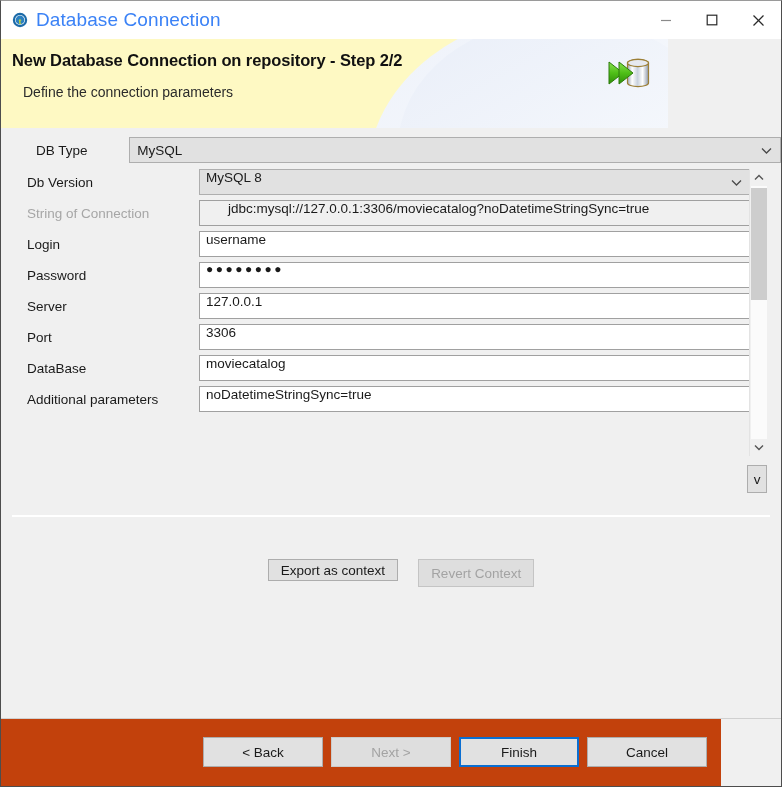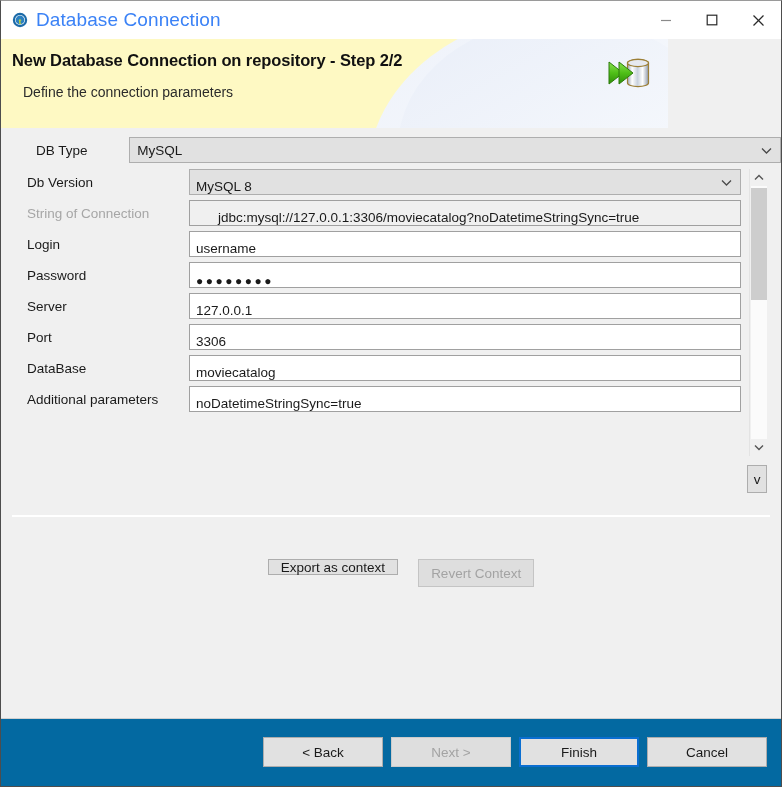--- a/index.html
+++ b/index.html
@@ -144,25 +144,25 @@
     display: flex; align-items: center;
   }
   .flabel {
     position: absolute; left: 26px;
     font-size: 13.5px;
     color: #1a1a1a;
     white-space: nowrap;
   }
   .flabel.disabled { color: #a6a6a6; }
   .finput {
-    position: absolute; left: 188px;
+    position: absolute; left: 198px;
     width: 552px; height: 26px;
     background: #ffffff;
     border: 1px solid #a0a0a0;
-    display: flex; align-items: flex-end;
+    display: flex; align-items: flex-start;
     padding-left: 6px;
     font-size: 13.5px;
     color: #1a1a1a;
     overflow: hidden; white-space: nowrap;
   }
   .finput.readonly { background: #f0f0f0; padding-left: 28px; }
   .finput.combolike {
     background: #e1e1e1;
     border: 1px solid #aeaeae;
   }
@@ -219,41 +219,41 @@
     width: 758px; height: 2px;
     background: #ffffff;
   }
 
   
   .ctxrow {
     position: absolute; left: 0; top: 431px;
     width: 780px;
     display: flex; justify-content: center; gap: 20px;
   }
-  .btn-export { height: 16px; padding: 0 12px; margin-left: 20px; }
+  .btn-export { height: 22px; padding: 0 12px; margin-left: 20px; }
   .btn-revert { height: 28px; padding: 0 12px; }
 
   .driverlink {
     position: absolute; left: 11px; top: 628px;
     font-size: 13.5px;
     color: #0a68c4;
     text-decoration: underline;
     cursor: pointer;
   }
 
   
   .footer-sep {
     position: absolute; left: 0; top: 717px;
     width: 780px; height: 1px;
     background: #d0d0d0;
   }
   .footer {
     position: absolute; left: 0; top: 718px;
-    width: 780px; height: 67px;
-    background: #0369a1;
+    width: 720px; height: 67px;
+    background: #c2410c;
   }
   .footer-btns {
     position: absolute; right: 14px; top: 18px;
     display: flex; gap: 8px;
   }
   .btn-wiz {
     width: 120px; height: 30px;
     background: #e1e1e1;
     border: 1px solid #adadad;
     font-size: 13.5px;

